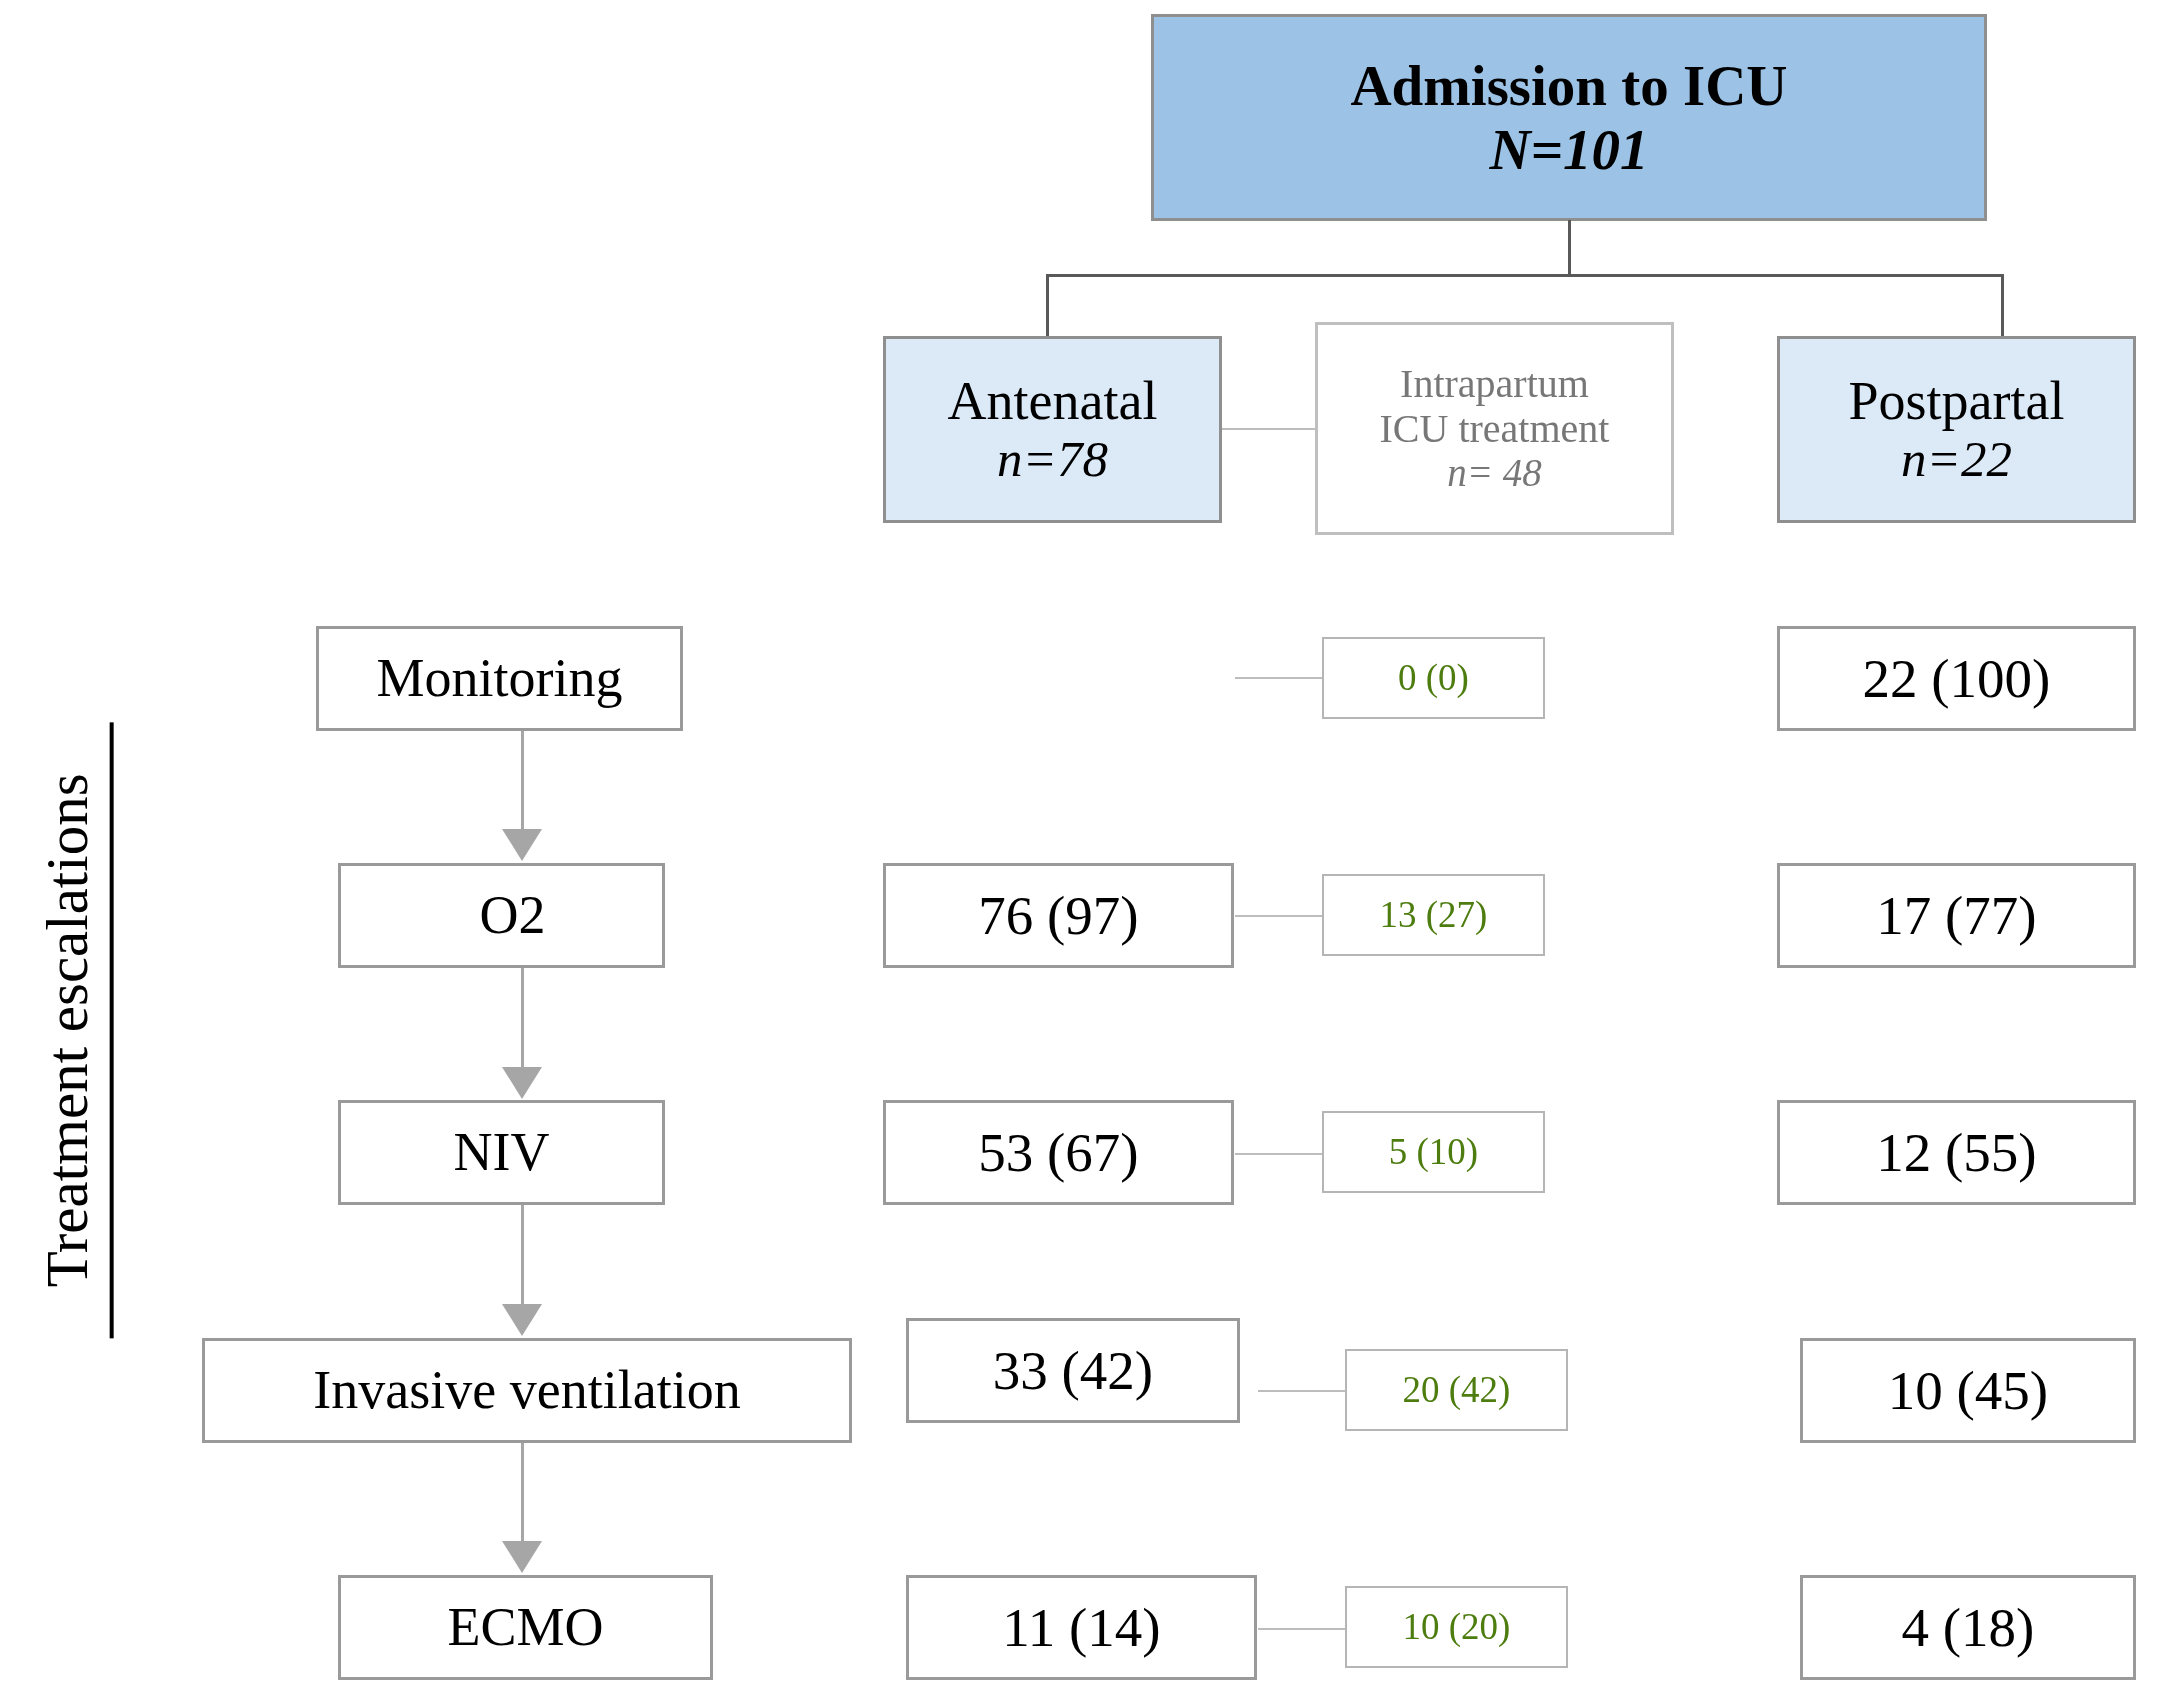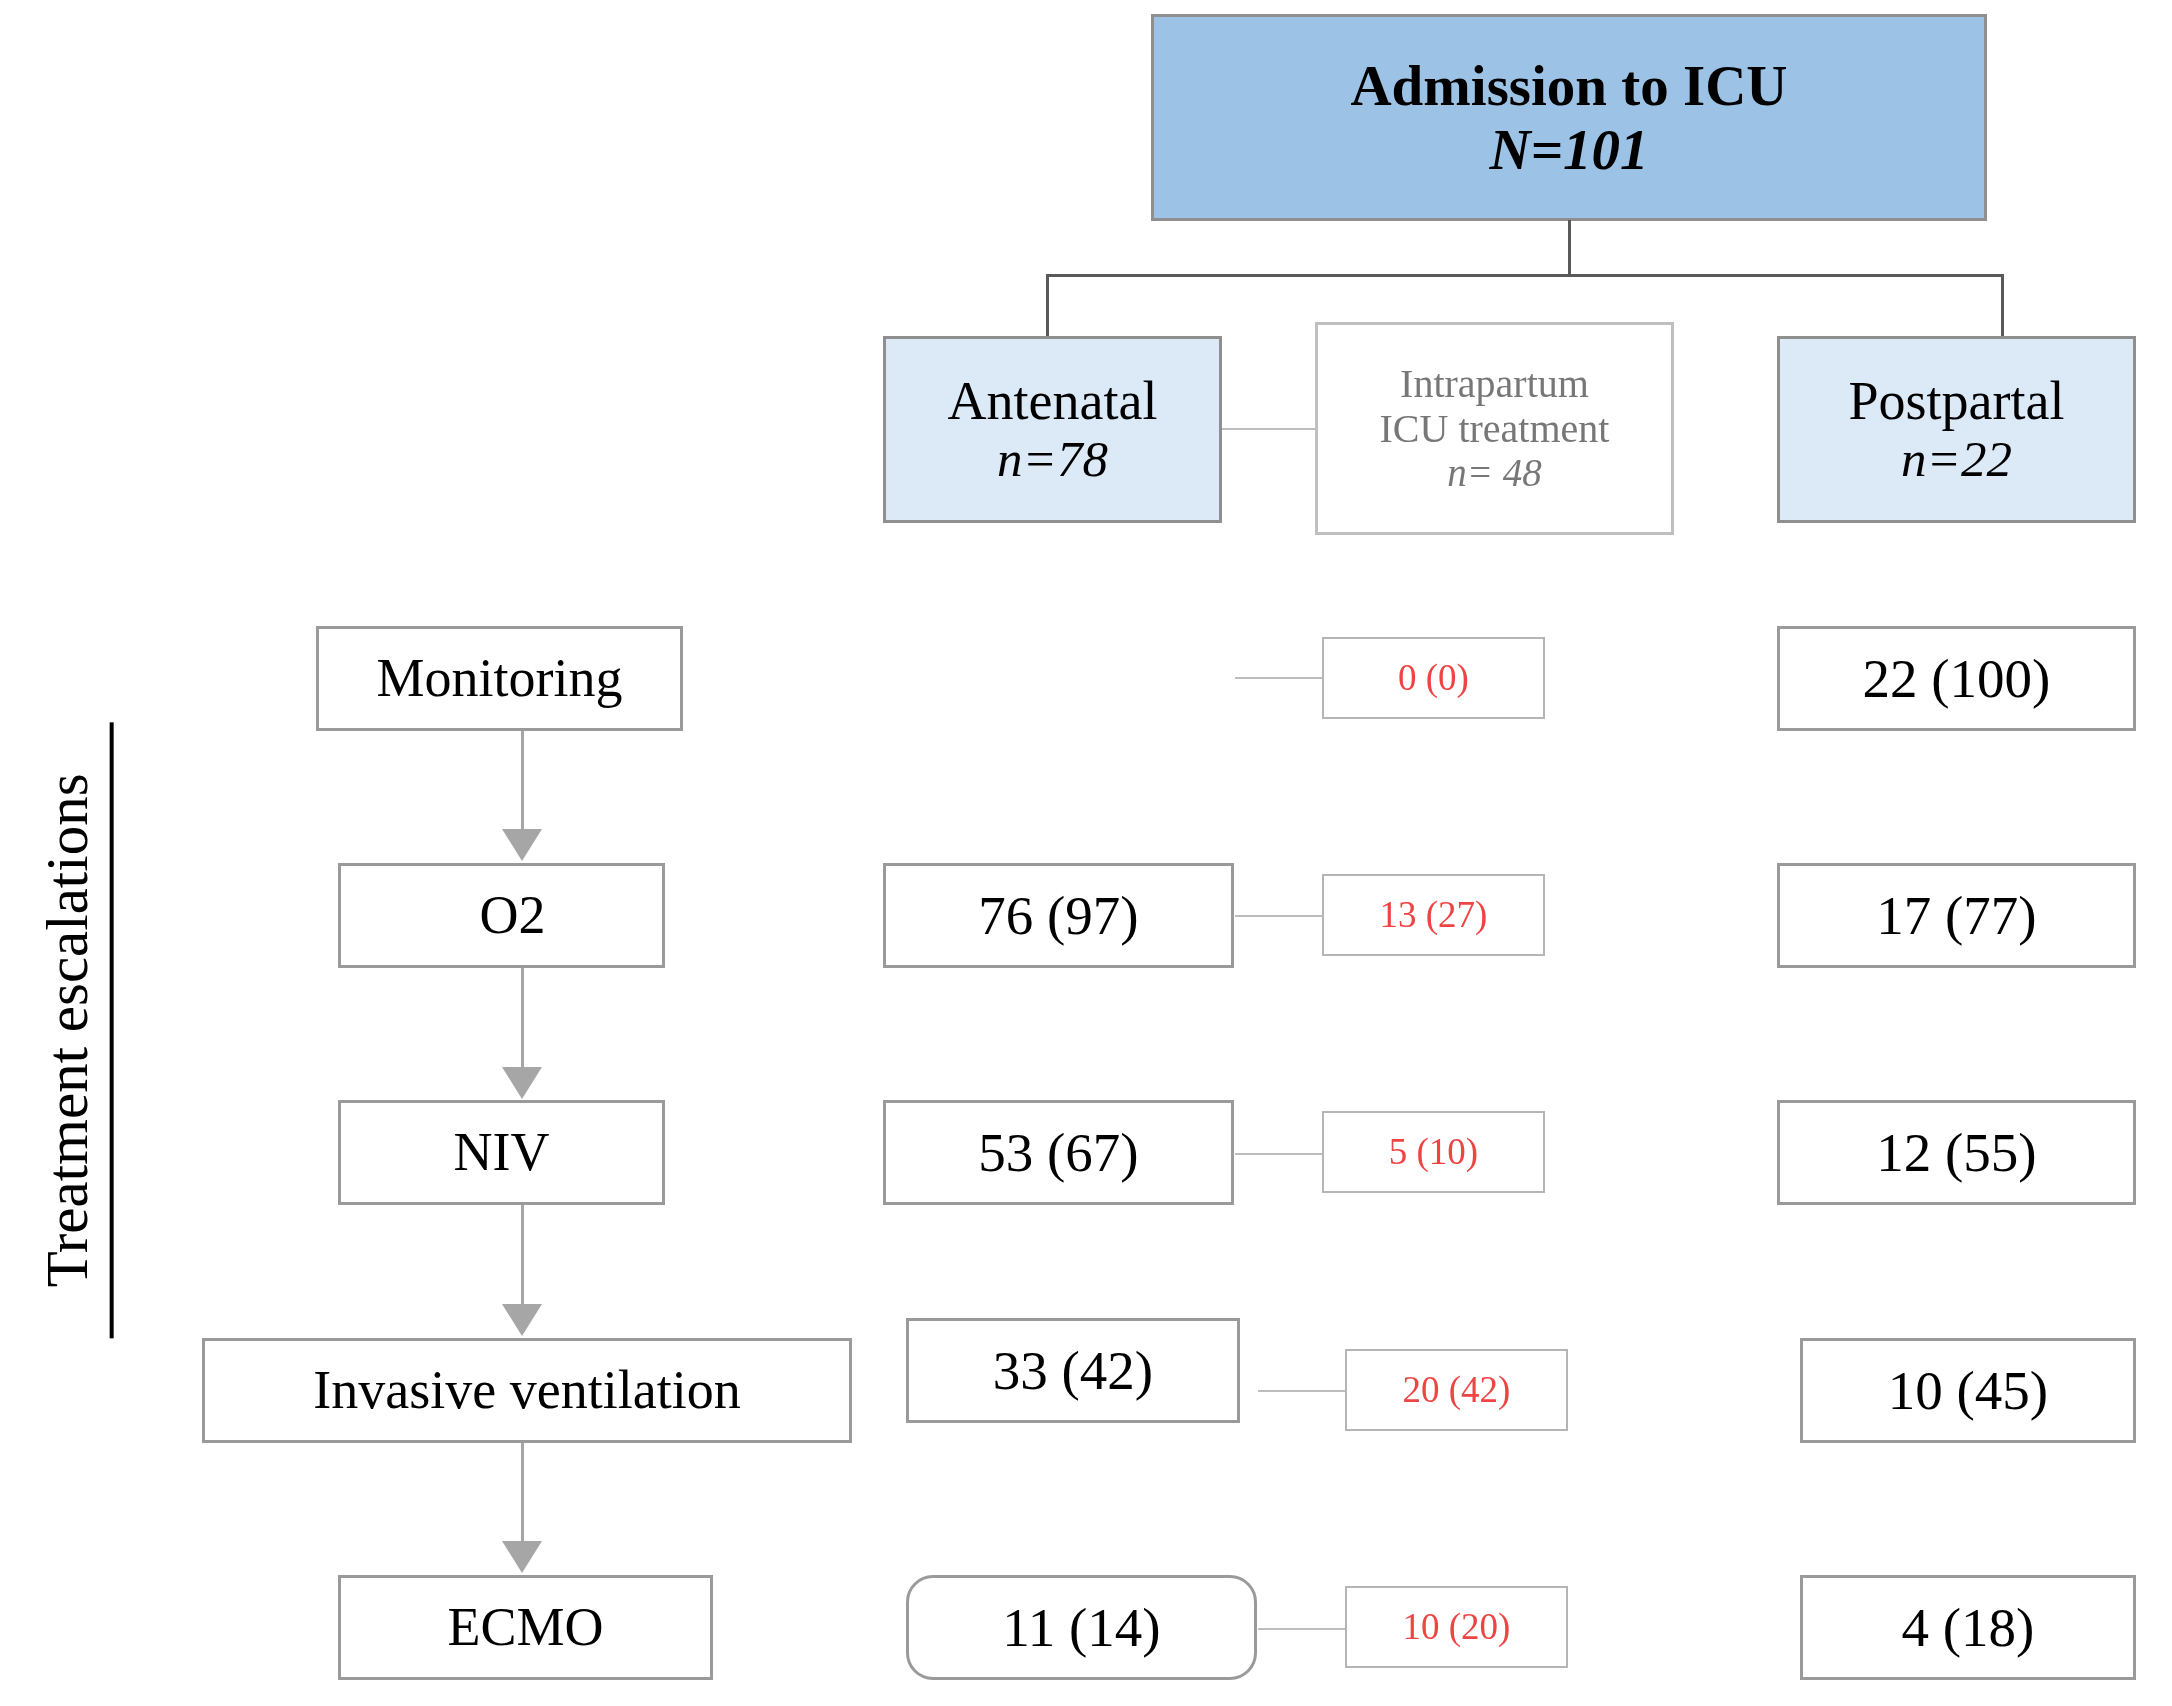--- a/index.html
+++ b/index.html
@@ -56,21 +56,21 @@
     border:3.1px solid #9a9a9a;
   }
   
   .box-val{
     font-size:55px;
     border:3.1px solid #9a9a9a;
   }
   
   .box-val-intra{
     font-size:37px;
-    color:#ef4444;
+    color:#4d7c0f;
     border:2.3px solid #b5b5b5;
   }
   
   .vline{position:absolute;background:#595959;width:2.3px;}
   .hline{position:absolute;background:#595959;height:2.3px;}
   .vline-gray{position:absolute;background:#a6a6a6;width:3.1px;}
   .hline-gray{position:absolute;background:#bdbdbd;height:2.3px;}
   .arrowhead{
     position:absolute;
     width:0;height:0;
@@ -193,21 +193,21 @@
   <div class="box box-val" style="left:1800px;top:1338px;width:336px;height:105px;">
     <span>10 (45)</span>
   </div>
 
   <div class="vline-gray" style="left:521px;top:1443px;height:99px;"></div>
   <div class="arrowhead" style="left:502px;top:1541px;"></div>
 
   <div class="box box-step" style="left:338px;top:1575px;width:375px;height:105px;">
     <span>ECMO</span>
   </div>
-  <div class="box box-val" style="left:906px;top:1575px;width:351px;height:105px;border-radius:27px;">
+  <div class="box box-val" style="left:906px;top:1575px;width:351px;height:105px;">
     <span>11 (14)</span>
   </div>
   <div class="hline-gray" style="left:1258px;top:1628px;width:88px;"></div>
   <div class="box box-val-intra" style="left:1345px;top:1586px;width:223px;height:82px;">
     <span>10 (20)</span>
   </div>
   <div class="box box-val" style="left:1800px;top:1575px;width:336px;height:105px;">
     <span>4 (18)</span>
   </div>
 

